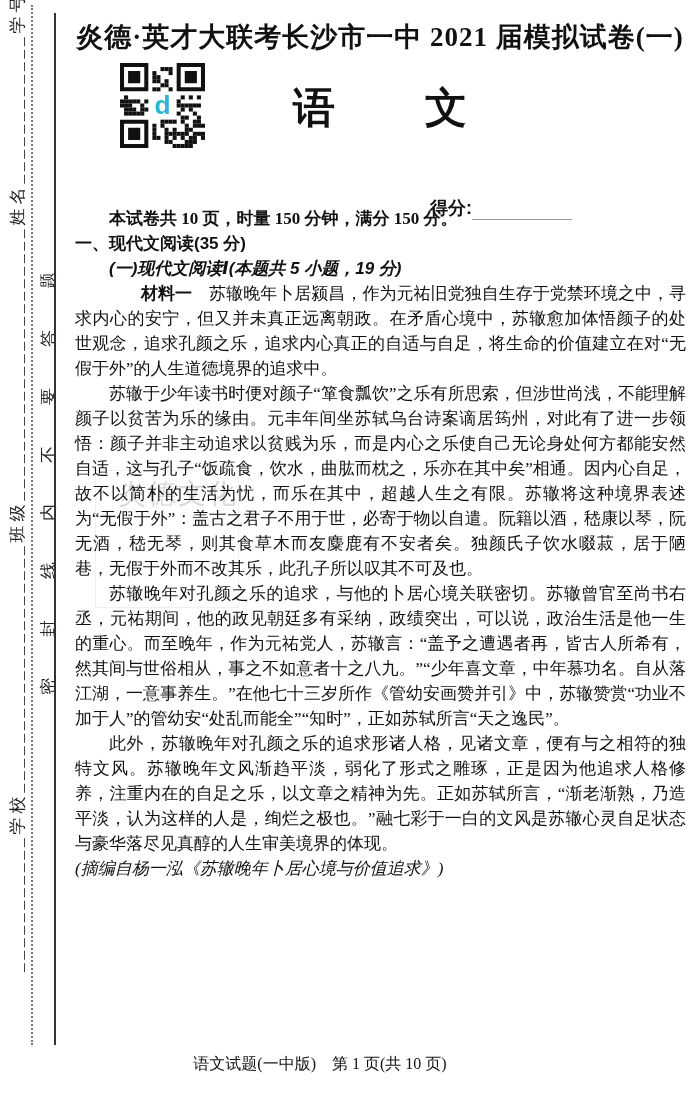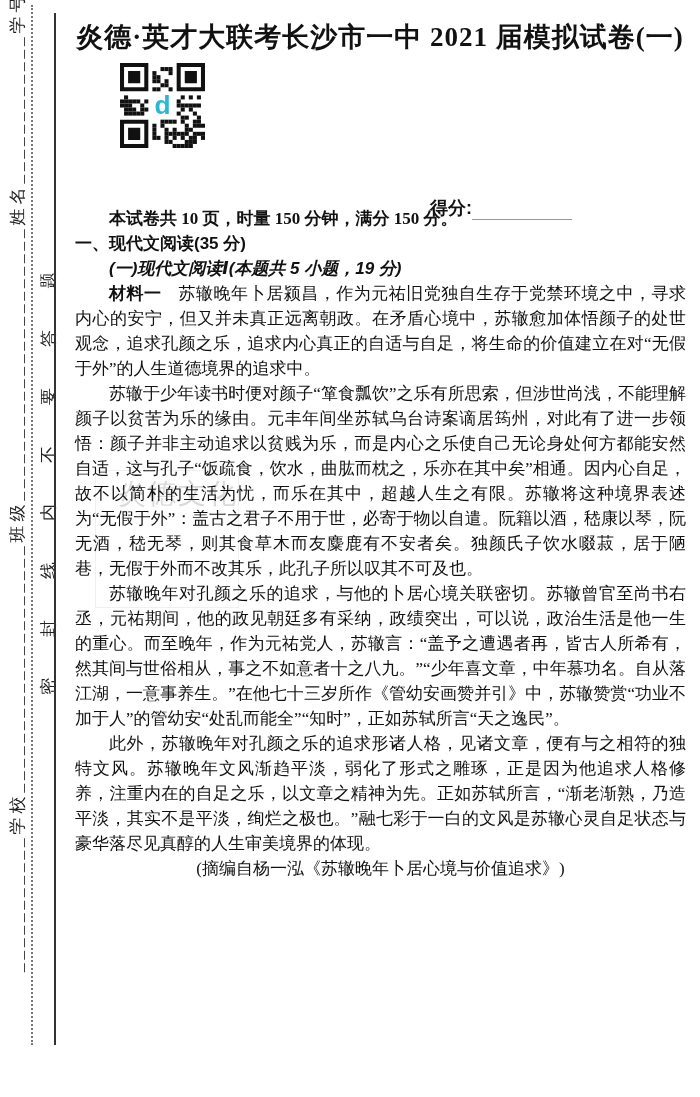--- a/index.html
+++ b/index.html
@@ -24,22 +24,22 @@
   .score-line{display:inline-block;width:100px;border-bottom:1px solid #999;height:16px;vertical-align:bottom;}
 
   
   .content{position:absolute;left:75px;top:206px;width:611px;font-size:17px;line-height:25px;
            text-align:justify;}
   .content p{margin:0;}
   .indent{text-indent:2em;font-weight:bold;}
   .h1{font-family:Liberation Sans, sans-serif;font-weight:bold;}
   .h2{font-family:"Liberation Sans","DejaVu Sans",sans-serif;font-weight:bold;text-indent:2em;font-style:italic;}
   .para{text-indent:2em;}
-  .mat-label{font-family:"Liberation Sans","DejaVu Sans",sans-serif;font-weight:bold;margin-right:1em;}
-  .attribution{text-align:center;}
+  .mat-label{font-family:"Liberation Sans","DejaVu Sans",sans-serif;font-weight:bold;margin-right:1em;margin-left:32px;}
+  .attribution{text-align:left;font-style:italic;}
 
   
   .watermark{position:absolute;left:95px;top:470px;width:142px;height:136px;
              border:1px solid rgba(0,0,0,0.06);text-align:right;
              color:rgba(120,120,120,0.28);font-size:28px;line-height:45px;letter-spacing:2px;
              pointer-events:none;}
 
   .footer{position:absolute;left:0;top:1054px;width:640px;text-align:center;font-size:16px;}
 </style>
 </head>
@@ -157,35 +157,37 @@
         <rect x="16" y="20" width="1" height="1"></rect>
         <rect x="17" y="20" width="1" height="1"></rect>
       </g>
     <path fill="#111" d="M0,0h7v7h-7z M14,0h7v7h-7z M0,14h7v7h-7z"></path>
     <path fill="#fff" d="M1,1h5v5h-5z M15,1h5v5h-5z M1,15h5v5h-5z"></path>
     <path fill="#111" d="M2,2h3v3h-3z M16,2h3v3h-3z M2,16h3v3h-3z"></path>
     <rect x="7.4" y="7.4" width="6.2" height="6.2" rx="1.4" fill="#fff"></rect>
     <text id="qr-logo-letter" x="10.5" y="12.6" font-size="6.5" font-weight="bold" text-anchor="middle" font-family="Liberation Sans, DejaVu Sans, sans-serif" fill="#29b7d3">d</text>
   </svg>
 
+  <div class="subject">语　　文</div>
 
   <div class="score">
     <span>得分:</span><span class="score-line"></span>
   </div>
 
   <div class="watermark">
     <div>炎德文化</div>
   </div>
 
   <div class="content">
     <p class="indent">本试卷共 10 页，时量 150 分钟，满分 150 分。</p>
     <p class="h1">一、现代文阅读(35 分)</p>
     <p class="h2">(一)现代文阅读Ⅰ(本题共 5 小题，19 分)</p>
 
     <p class="para"><span class="mat-label">材料一</span><span>苏辙晚年卜居颍昌，作为元祐旧党独自生存于党禁环境之中，寻求内心的安宁，但又并未真正远离朝政。在矛盾心境中，苏辙愈加体悟颜子的处世观念，追求孔颜之乐，追求内心真正的自适与自足，将生命的价值建立在对“无假于外”的人生道德境界的追求中。</span></p>
     <p class="para">苏辙于少年读书时便对颜子“箪食瓢饮”之乐有所思索，但涉世尚浅，不能理解颜子以贫苦为乐的缘由。元丰年间坐苏轼乌台诗案谪居筠州，对此有了进一步领悟：颜子并非主动追求以贫贱为乐，而是内心之乐使自己无论身处何方都能安然自适，这与孔子“饭疏食，饮水，曲肱而枕之，乐亦在其中矣”相通。因内心自足，故不以简朴的生活为忧，而乐在其中，超越人生之有限。苏辙将这种境界表述为“无假于外”：盖古之君子不用于世，必寄于物以自遣。阮籍以酒，嵇康以琴，阮无酒，嵇无琴，则其食草木而友麋鹿有不安者矣。独颜氏子饮水啜菽，居于陋巷，无假于外而不改其乐，此孔子所以叹其不可及也。</p>
     <p class="para">苏辙晚年对孔颜之乐的追求，与他的卜居心境关联密切。苏辙曾官至尚书右丞，元祐期间，他的政见朝廷多有采纳，政绩突出，可以说，政治生活是他一生的重心。而至晚年，作为元祐党人，苏辙言：“盖予之遭遇者再，皆古人所希有，然其间与世俗相从，事之不如意者十之八九。”“少年喜文章，中年慕功名。自从落江湖，一意事养生。”在他七十三岁所作《管幼安画赞并引》中，苏辙赞赏“功业不加于人”的管幼安“处乱而能全”“知时”，正如苏轼所言“天之逸民”。</p>
-    <p class="para">此外，苏辙晚年对孔颜之乐的追求形诸人格，见诸文章，便有与之相符的独特文风。苏辙晚年文风渐趋平淡，弱化了形式之雕琢，正是因为他追求人格修养，注重内在的自足之乐，以文章之精神为先。正如苏轼所言，“渐老渐熟，乃造平淡，其实不是平淡，绚烂之极也。”融七彩于一白的文风是苏辙心灵自足状态与豪华落尽见真醇的人生审美境界的体现。</p>
+    <p class="para">此外，苏辙晚年对孔颜之乐的追求形诸人格，见诸文章，便有与之相符的独特文风。苏辙晚年文风渐趋平淡，弱化了形式之雕琢，正是因为他追求人格修养，注重内在的自足之乐，以文章之精神为先。正如苏轼所言，“渐老渐熟，乃造平淡，认为这样的人是，绚烂之极也。”融七彩于一白的文风是苏辙心灵自足状态与豪华落尽见真醇的人生审美境界的体现。</p>
     <p class="attribution">(摘编自杨一泓《苏辙晚年卜居心境与价值追求》)</p>
   </div>
 
+  <div class="footer">语文试题(一中版)　第 1 页(共 10 页)</div>
 
 </div>
 
 </body></html>

